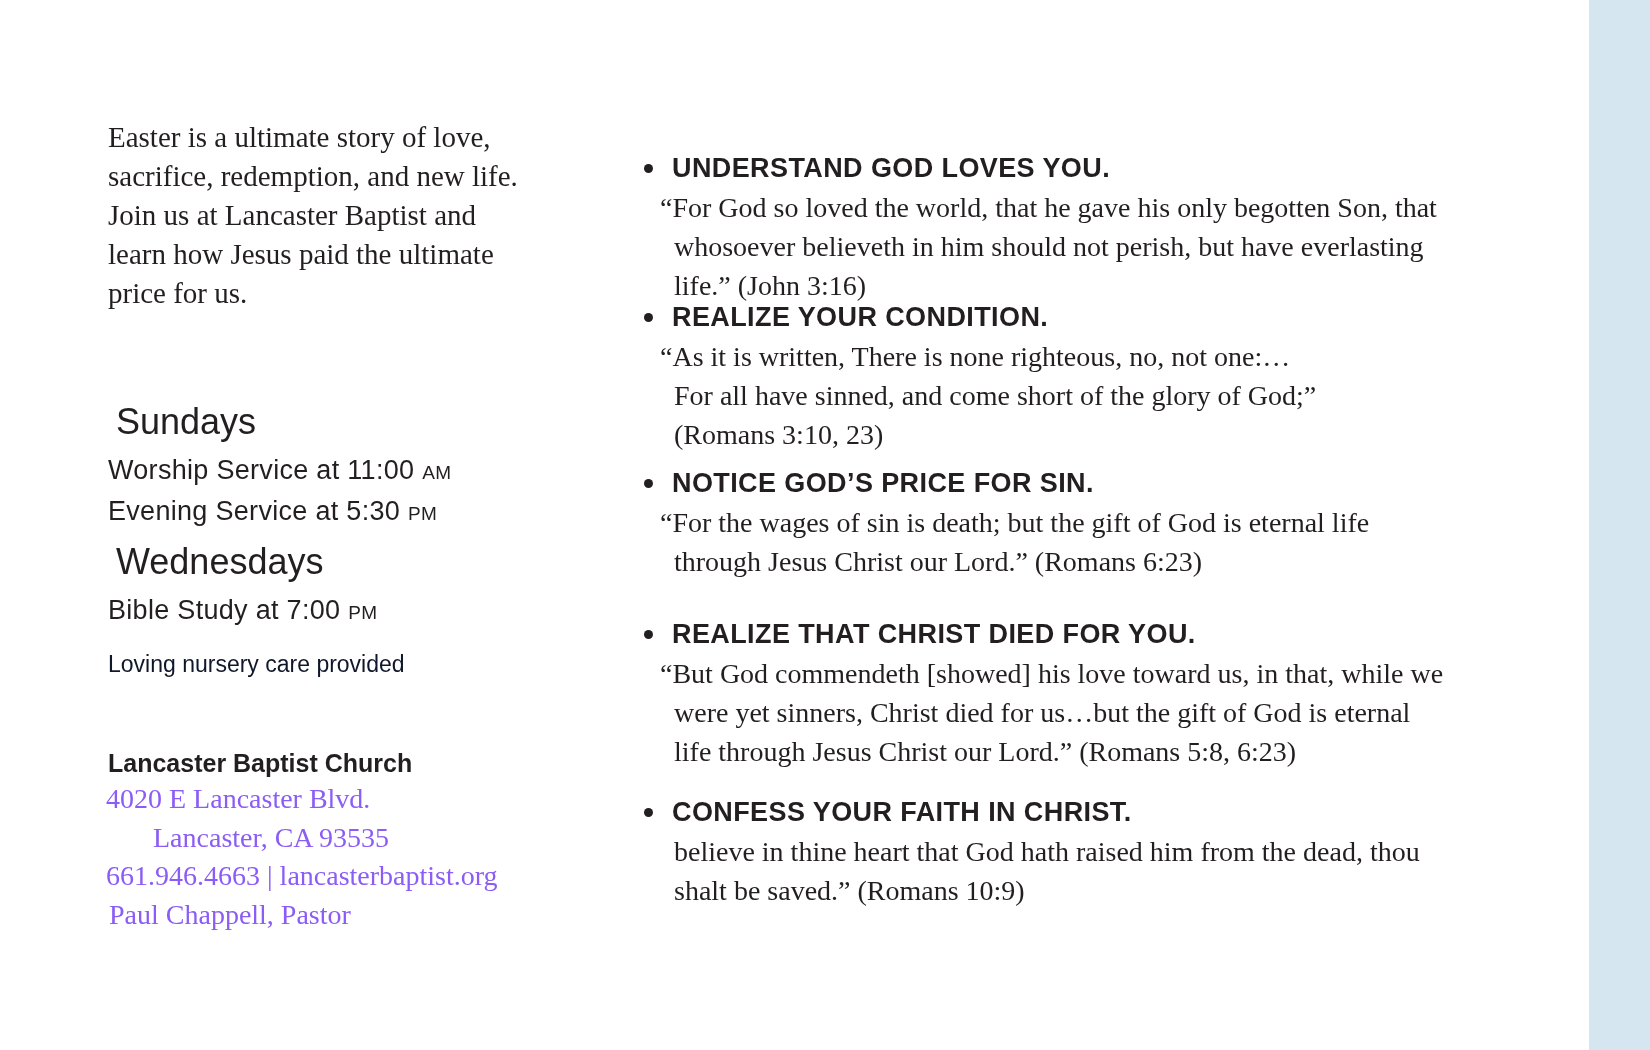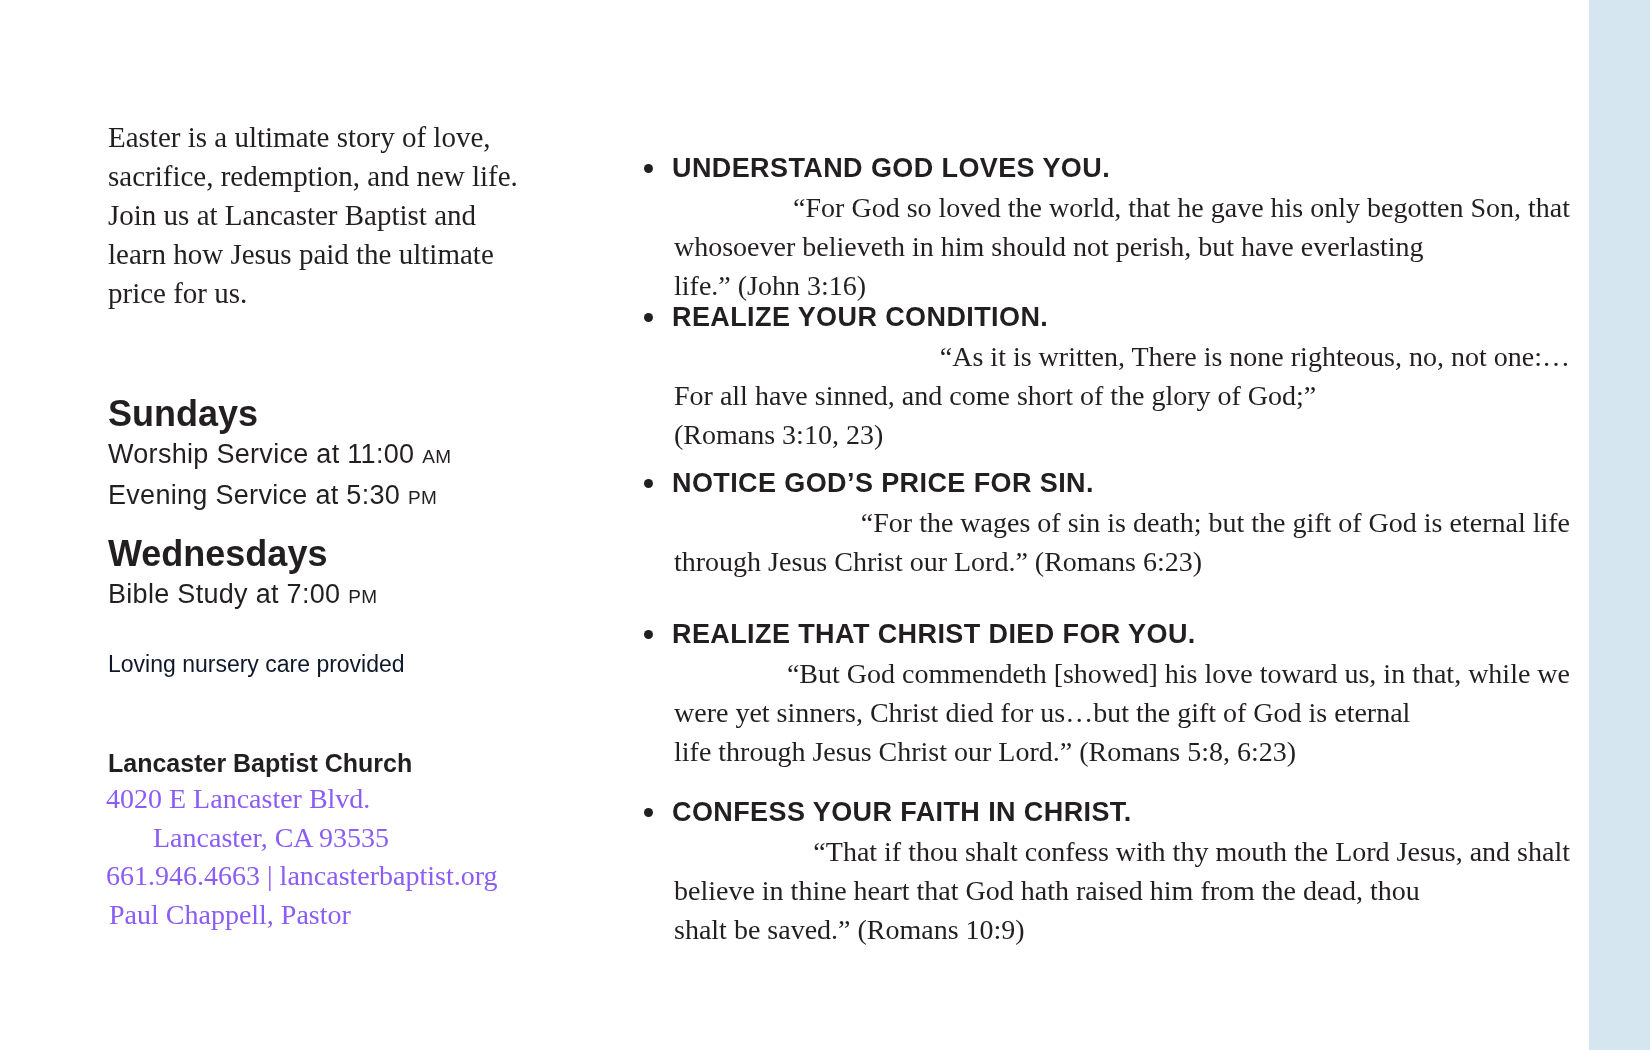--- a/index.html
+++ b/index.html
@@ -14,21 +14,21 @@
   }
 
   
   .intro {
     position:absolute; left:108px; top:118px; width:460px;
     font-size:29px; line-height:39px; color:#231f20; margin:0;
   }
   .intro span { display:block; white-space:nowrap; }
   .sched { position:absolute; left:108px; width:460px; }
   .sched h2 {
-    margin:0; font-family:"Liberation Sans", sans-serif; font-weight:bold;
+    margin:8px; font-family:"Liberation Sans", sans-serif; font-weight:normal;
     font-size:36px; line-height:42px; color:#231f20;
   }
   .sched .svc {
     font-family:"Liberation Sans", sans-serif; font-size:27px; line-height:38px;
     color:#231f20; white-space:nowrap; letter-spacing:0.3px;
   }
   .sched .svc .ampm { font-size:19px; letter-spacing:0.5px; }
   .nursery {
     position:absolute; left:108px; top:651px;
     font-family:"Liberation Sans", sans-serif; font-size:23px; color:#0f172a;
@@ -53,21 +53,21 @@
     font-size:27px; line-height:36px; color:#231f20; letter-spacing:0.4px;
   }
   .point .bullet {
     display:inline-block; width:9px; height:9px; border-radius:50%;
     background:#231f20; margin-right:19px; margin-left:4px;
   }
   .point .quote {
     margin-top:2px; font-size:28px; line-height:39px; color:#231f20;
   }
   .point .quote span { display:block; white-space:nowrap; padding-left:34px; }
-  .point .quote span.first { padding-left:20px;text-align:right; }
+  .point .quote span.first { padding-left:20px; }
 </style>
 </head>
 <body>
 
 <div class="strip" style="background: rgb(214, 230, 240);"></div>
 
 <p class="intro">
   <span>Easter is a ultimate story of love,</span>
   <span>sacrifice, redemption, and new life.</span>
   <span>Join us at Lancaster Baptist and</span>
@@ -153,19 +153,18 @@
       <span>life through Jesus Christ our Lord.” (Romans 5:8, 6:23)</span>
     </div>
   </div>
 
   <div class="point" style="top:794px;">
     <div class="head">
       <span class="bullet"></span>
       <span>CONFESS YOUR FAITH IN CHRIST.</span>
     </div>
     <div class="quote">
-      <span class="first">“That if thou shalt confess with thy mouth the Lord Jesus, and shalt</span>
       <span>believe in thine heart that God hath raised him from the dead, thou</span>
       <span>shalt be saved.” (Romans 10:9)</span>
     </div>
   </div>
 
 </div>
 
 </body></html>

